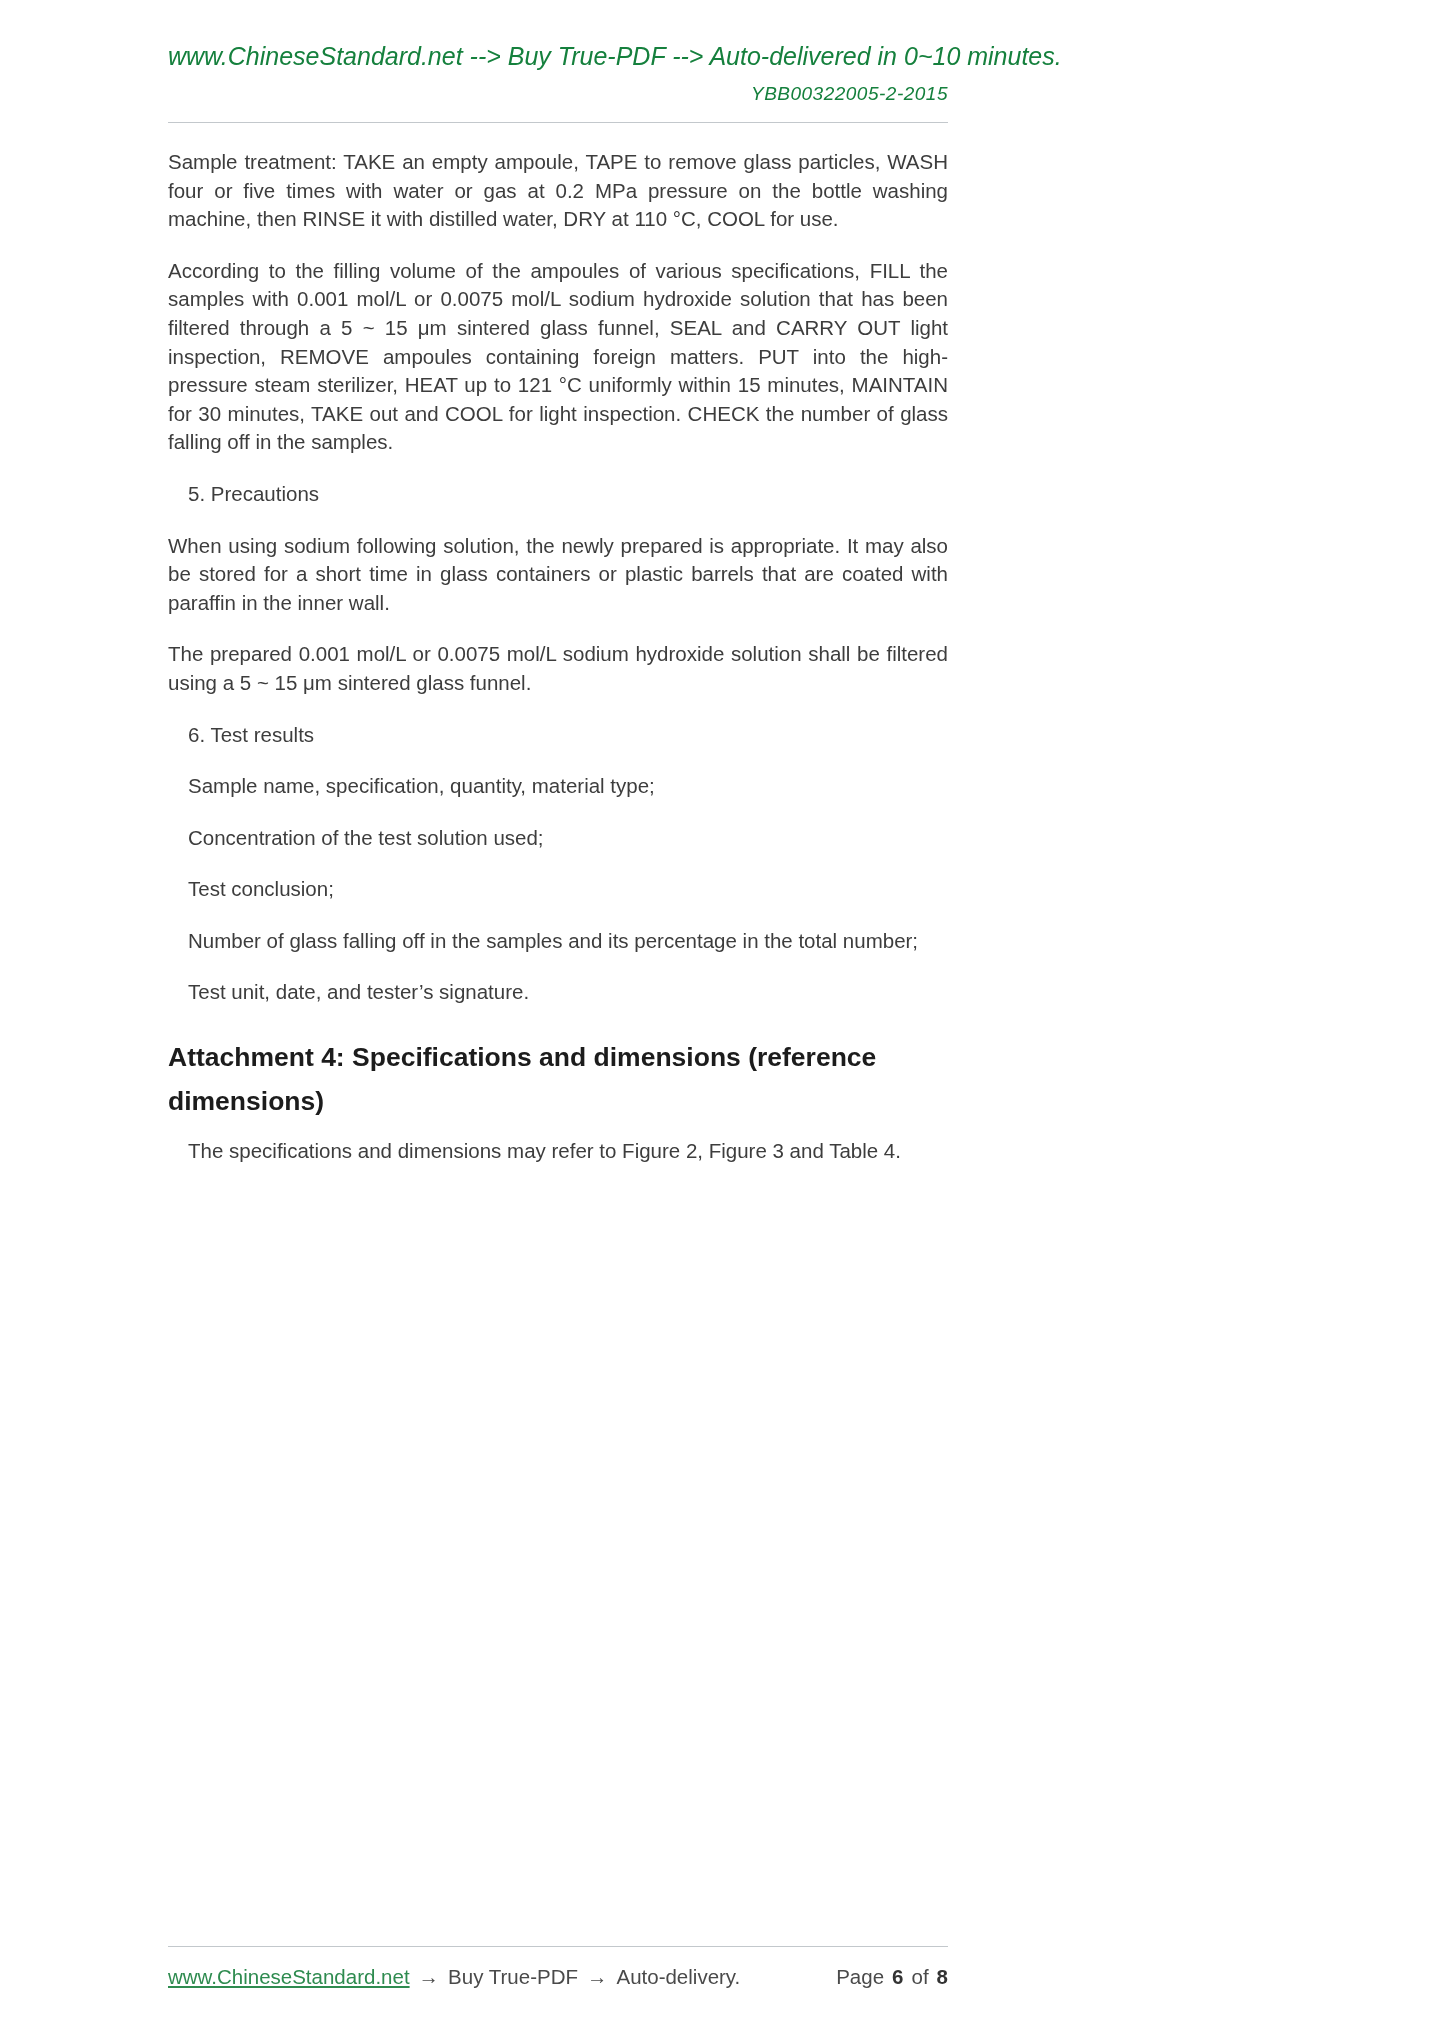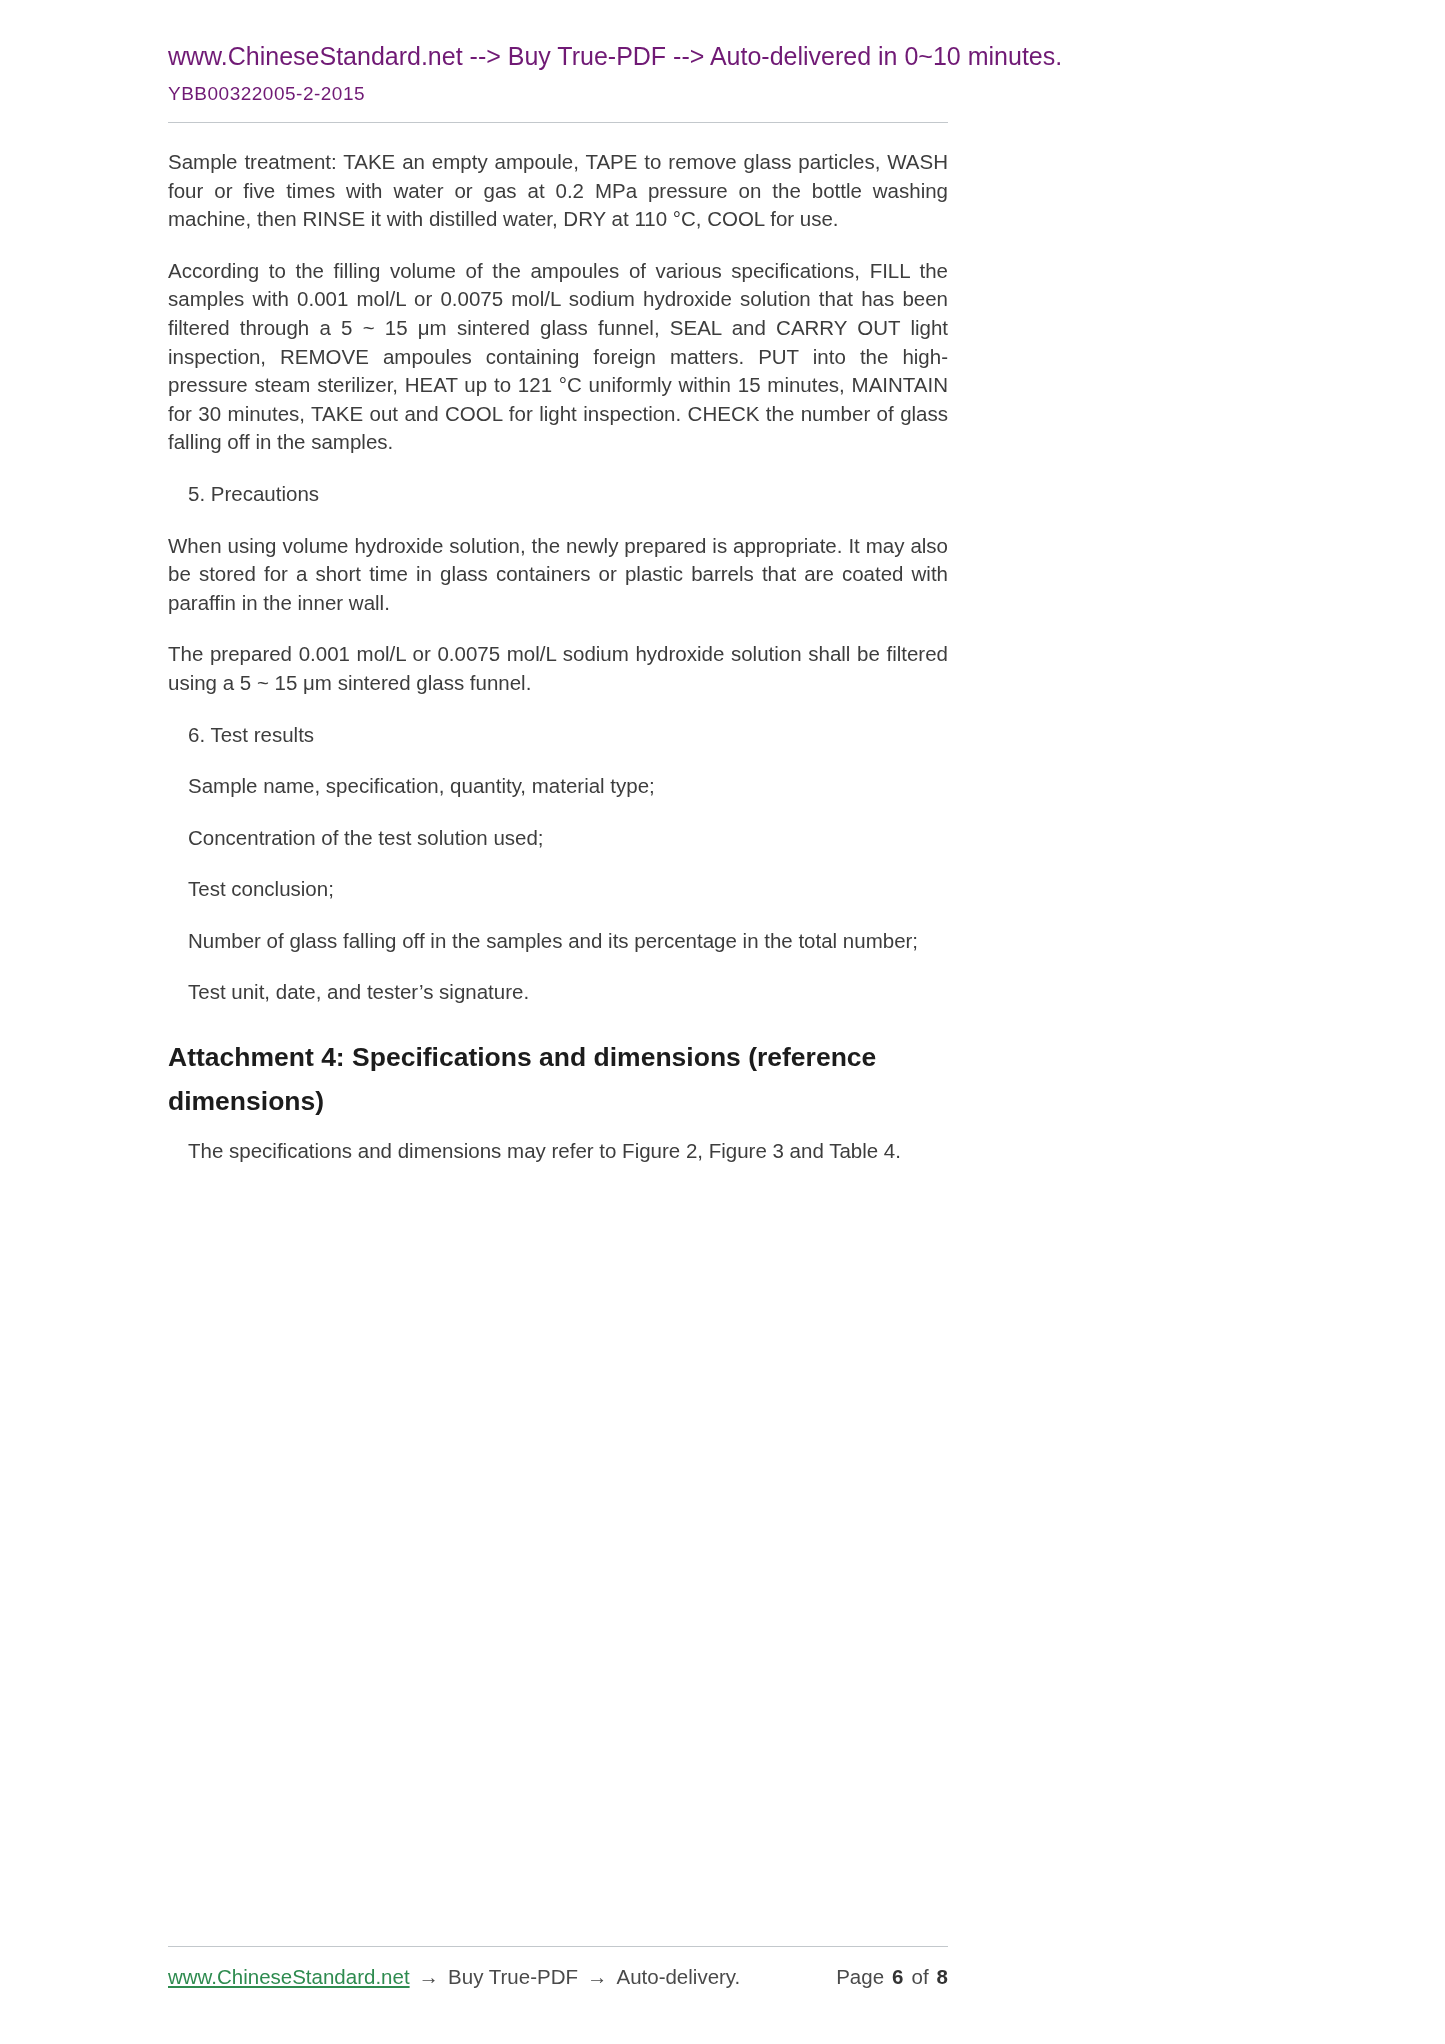--- a/index.html
+++ b/index.html
@@ -16,23 +16,24 @@
     overflow: hidden;
   }
   .content {
     position: absolute;
     left: 168px;
     top: 0;
     width: 780px;
   }
   .doc-header {
     margin-top: 42px;
-    text-align: left;
+    text-align: right;
     white-space: nowrap;
-    color: #701a75;
+    color: #15803d;
+    font-style: italic;
   }
   .hdr-tagline {
     font-size: 25px;
   }
   .hdr-docnum {
     font-size: 19px;
     margin-top: 12px;
     letter-spacing: 0.5px;
   }
   .rule {
@@ -115,21 +116,21 @@
       <div class="hdr-tagline">www.ChineseStandard.net --&gt; Buy True-PDF --&gt; Auto-delivered in 0~10 minutes.</div>
       <div class="hdr-docnum">YBB00322005-2-2015</div>
     </div>
 
     <div class="rule"></div>
 
     <div class="doc-body">
       <p class="justify">Sample treatment: TAKE an empty ampoule, TAPE to remove glass particles, WASH four or five times with water or gas at 0.2 MPa pressure on the bottle washing machine, then RINSE it with distilled water, DRY at 110 °C, COOL for use.</p>
       <p class="justify">According to the filling volume of the ampoules of various specifications, FILL the samples with 0.001 mol/L or 0.0075 mol/L sodium hydroxide solution that has been filtered through a 5 ~ 15 μm sintered glass funnel, SEAL and CARRY OUT light inspection, REMOVE ampoules containing foreign matters. PUT into the high-pressure steam sterilizer, HEAT up to 121 °C uniformly within 15 minutes, MAINTAIN for 30 minutes, TAKE out and COOL for light inspection. CHECK the number of glass falling off in the samples.</p>
       <p class="line">5. Precautions</p>
-      <p class="justify">When using volume hydroxide solution, the newly prepared is appropriate. It may also be stored for a short time in glass containers or plastic barrels that are coated with paraffin in the inner wall.</p>
+      <p class="justify">When using sodium following solution, the newly prepared is appropriate. It may also be stored for a short time in glass containers or plastic barrels that are coated with paraffin in the inner wall.</p>
       <p class="justify">The prepared 0.001 mol/L or 0.0075 mol/L sodium hydroxide solution shall be filtered using a 5 ~ 15 μm sintered glass funnel.</p>
       <p class="line">6. Test results</p>
       <p class="line">Sample name, specification, quantity, material type;</p>
       <p class="line">Concentration of the test solution used;</p>
       <p class="line">Test conclusion;</p>
       <p class="line">Number of glass falling off in the samples and its percentage in the total number;</p>
       <p class="line">Test unit, date, and tester’s signature.</p>
 
       <h2 class="attachment-heading">Attachment 4: Specifications and dimensions (reference dimensions)</h2>
 

